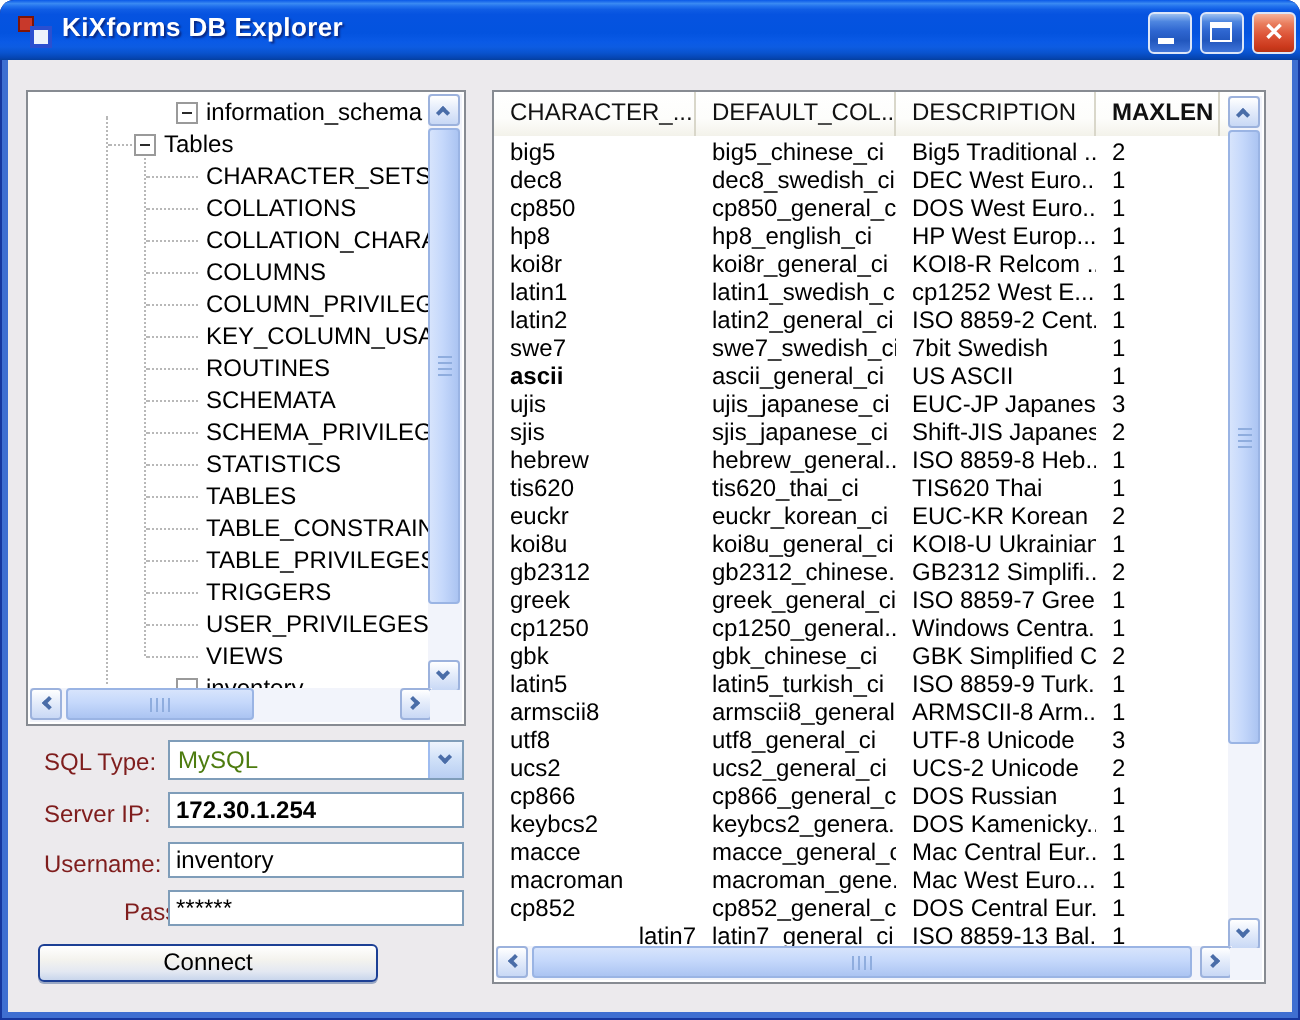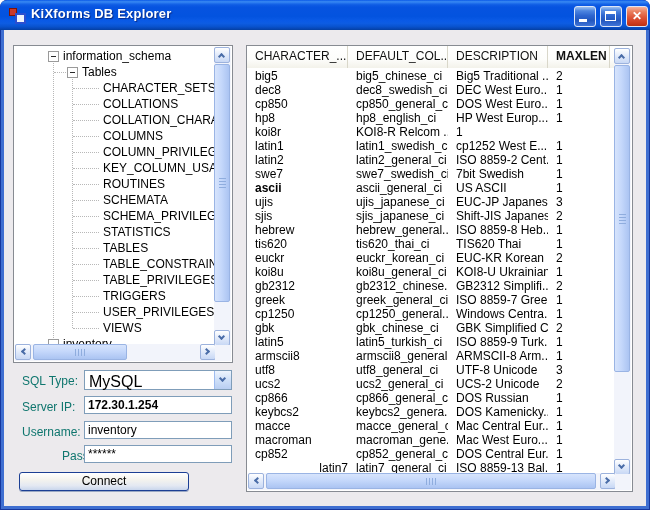--- a/index.html
+++ b/index.html
@@ -20,21 +20,21 @@
   .glyph-max{position:absolute;left:4px;top:4px;width:11px;height:10px;border:1px solid #fff;border-top:3px solid #fff;}
   .glyph-close{position:absolute;left:0;top:2px;width:100%;text-align:center;color:#fff;font-size:12px;font-weight:bold;}
   
   .client{position:absolute;left:4px;top:30px;width:642px;height:476px;background:#eceaed;}
   .panel{position:absolute;background:#fff;border:1px solid #878b92;}
   
   .tree-panel{left:9px;top:15px;width:220px;height:318px;}
   .tree-content{position:absolute;left:0;top:0;width:202px;height:299px;overflow:hidden;padding-top:2px;}
   .tree-row{position:relative;height:16px;line-height:16px;font-size:12px;color:#000;white-space:nowrap;}
   .tree-row .tlabel{white-space:nowrap;}
-  .d0{padding-left:49px;}
+  .d0{padding-left:49px;margin-left:40px;}
   .d1{padding-left:68px;}
   .d2{padding-left:89px;}
   .expander{position:absolute;top:3px;width:11px;height:11px;background:#fff;border:1px solid #9a9a9a;}
   .d0 .expander{left:34px;}
   .d1 .expander{left:53px;}
   .expander::after{content:"";position:absolute;left:2px;right:2px;top:4px;height:1px;background:#2a2a2a;}
   .d2::before{content:"";position:absolute;left:59px;top:8px;width:26px;border-top:1px dotted #b8b8b8;}
   .d1::before{content:"";position:absolute;left:40px;top:8px;width:12px;border-top:1px dotted #b8b8b8;}
   .vline{position:absolute;border-left:1px dotted #b8b8b8;}
   .vline1{left:39px;top:12px;height:284px;}
@@ -53,24 +53,24 @@
     background:repeating-linear-gradient(180deg,#8fadde 0px,#8fadde 1px,transparent 1px,transparent 3px);}
   .grip-h{position:absolute;top:4px;left:50%;margin-left:-5px;height:7px;width:10px;
     background:repeating-linear-gradient(90deg,#8fadde 0px,#8fadde 1px,transparent 1px,transparent 3px);}
   .chev{position:absolute;width:5px;height:5px;border-color:#4a6da8;}
   .chev.up{left:4px;top:6px;border-top:2px solid #4a6da8;border-left:2px solid #4a6da8;transform:rotate(45deg);}
   .chev.down{left:4px;top:3px;border-bottom:2px solid #4a6da8;border-right:2px solid #4a6da8;transform:rotate(45deg);}
   .chev.left{left:6px;top:4px;border-bottom:2px solid #4a6da8;border-left:2px solid #4a6da8;transform:rotate(45deg);}
   .chev.right{left:3px;top:4px;border-top:2px solid #4a6da8;border-right:2px solid #4a6da8;transform:rotate(45deg);}
   .sb-corner{position:absolute;right:1px;bottom:1px;width:16px;height:16px;background:#f2f4fb;}
   
-  .fld-label{position:absolute;left:18px;font-size:12px;color:#0f766e;}
+  .fld-label{position:absolute;left:18px;font-size:12px;color:#7f1d1d;}
   .textfield{position:absolute;left:80px;width:148px;height:18px;border:1px solid #7f9db9;background:#fff;font-size:12px;padding:1px 3px;color:#000;}
   .combo{position:absolute;left:80px;top:340px;width:148px;height:20px;border:1px solid #7f9db9;background:#fff;}
-  .combo-value{position:absolute;left:4px;top:2px;font-size:16px;color:#000000;}
+  .combo-value{position:absolute;left:4px;top:2px;font-size:12px;color:#4d7c0f;}
   .combo-btn{position:absolute;right:0;top:0;width:17px;height:18px;border-left:1px solid #9ebcf0;
     background:linear-gradient(180deg,#eef4fd 0%,#cfe0f8 50%,#b8cef2 100%);}
   .combo-btn .chev.down{left:5px;top:5px;}
   .connect-btn{position:absolute;left:15px;top:442px;width:170px;height:19px;border:1px solid #1c3f94;border-radius:3px;
     background:linear-gradient(180deg,#ffffff 0%,#f4f3ee 40%,#e3e8f2 75%,#c9d6ec 100%);
     font-size:12px;color:#000;text-align:center;line-height:17px;box-shadow:0 1px 0 #9aa8c4;}
   
   .lv-panel{left:242px;top:15px;width:387px;height:447px;}
   .lv-header{position:absolute;left:0;top:0;width:368px;height:22px;display:flex;border-bottom:1px solid #b6b4a6;
     background:linear-gradient(180deg,#ffffff 0%,#fdfdfb 60%,#f3f2ea 100%);}
@@ -203,20 +203,21 @@
             <div class="lv-cell" style="flex: 0 0 62px; width: 62px;">1</div>
           </div>
           <div class="lv-row">
             <div class="lv-cell" style="flex: 0 0 101px; width: 101px;">hp8</div>
             <div class="lv-cell" style="flex: 0 0 100px; width: 100px;">hp8_english_ci</div>
             <div class="lv-cell" style="flex: 0 0 100px; width: 100px;">HP West Europ...</div>
             <div class="lv-cell" style="flex: 0 0 62px; width: 62px;">1</div>
           </div>
           <div class="lv-row">
             <div class="lv-cell" style="flex: 0 0 101px; width: 101px;">koi8r</div>
+            <div class="lv-cell" style="flex: 0 0 100px; width: 100px;">koi8r_general_ci</div>
             <div class="lv-cell" style="flex: 0 0 100px; width: 100px;">KOI8-R Relcom ...</div>
             <div class="lv-cell" style="flex: 0 0 62px; width: 62px;">1</div>
           </div>
           <div class="lv-row">
             <div class="lv-cell" style="flex: 0 0 101px; width: 101px;">latin1</div>
             <div class="lv-cell" style="flex: 0 0 100px; width: 100px;">latin1_swedish_ci</div>
             <div class="lv-cell" style="flex: 0 0 100px; width: 100px;">cp1252 West E...</div>
             <div class="lv-cell" style="flex: 0 0 62px; width: 62px;">1</div>
           </div>
           <div class="lv-row">

